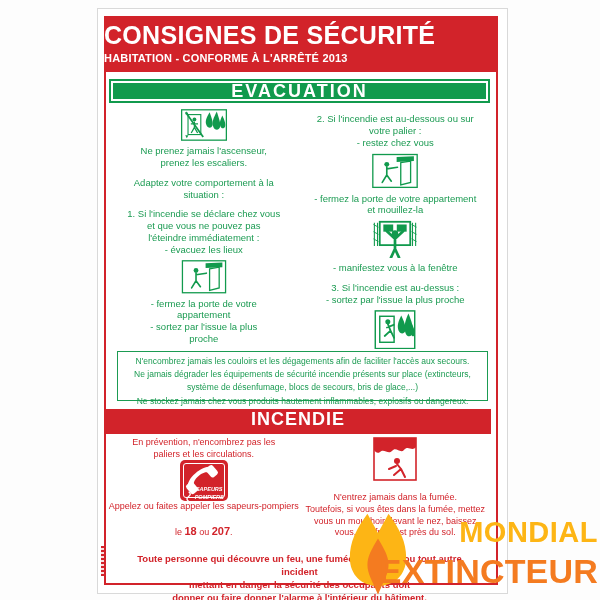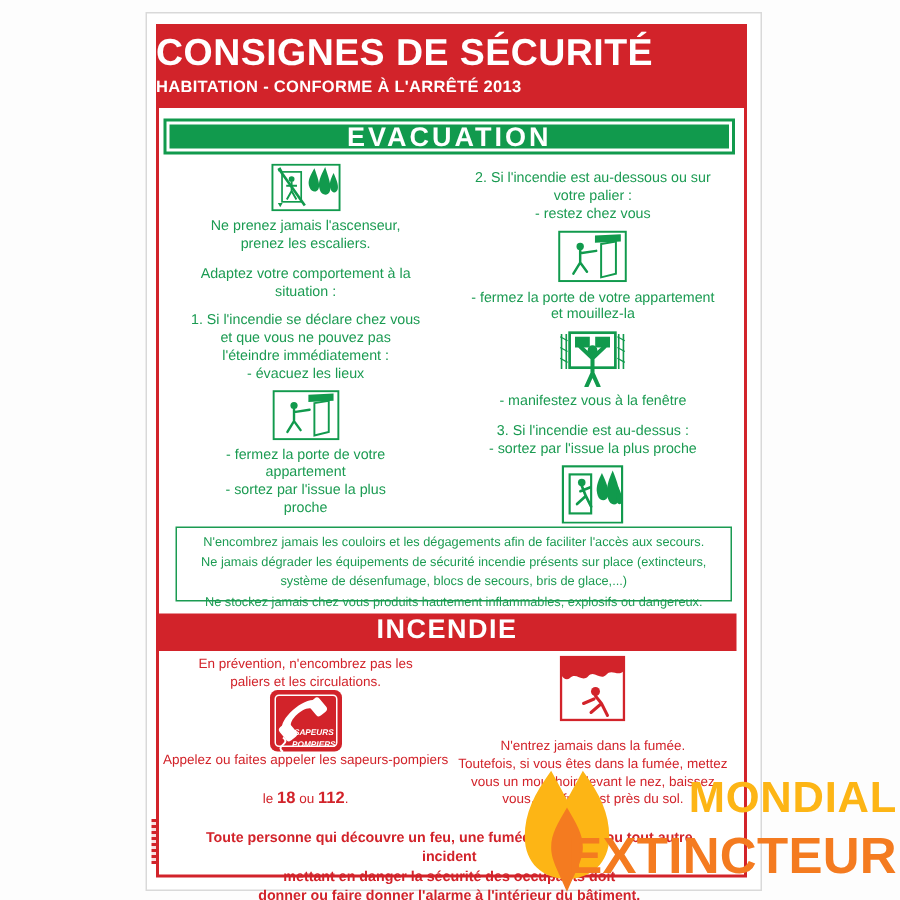--- a/index.html
+++ b/index.html
@@ -165,21 +165,21 @@
               <path d="M7 17 C7 7 39 7 39 17 L33 19 C33 12 13 12 13 19 Z" fill="#fff"></path>
             </g>
             <path d="M9 33 q3.5 2.5 0 5 q-3.5 2.5 0 5" stroke="#fff" stroke-width="1.4" fill="none"></path>
           </svg>
           <div class="phone-label">
             <div>SAPEURS</div>
             <div>POMPIERS</div>
           </div>
         </div>
         <p class="rtxt"><span>Appelez ou faites appeler les sapeurs-pompiers</span><br>
-          <span class="call-line2"><span>le </span><b>18</b><span> ou </span><b>112</b><span>.</span></span>
+          <span class="call-line2"><span>le </span><b>18</b><span> ou </span><b>207</b><span>.</span></span>
         </p>
       </div>
       <div class="col">
         <svg class="icon" width="44" height="44" viewBox="0 0 44 44">
           <rect x="1" y="1" width="42" height="42" fill="none" stroke="#d2232a" stroke-width="1.6"></rect>
           <path d="M1 1 H43 V10 C39 15 35 8 31 13 C27 17 23 9 19 14 C15 18 11 11 7 15 C4.5 17 2.5 15 1 13 Z" fill="#d2232a"></path>
           <circle cx="24" cy="24" r="3" fill="#d2232a"></circle>
           <path d="M24 27 L28 32 M28 32 L21 38 M28 32 L32 40 M23 29 L16 32" stroke="#d2232a" stroke-width="2" fill="none" stroke-linecap="round"></path>
         </svg>
         <p class="rtxt">N'entrez jamais dans la fumée.

